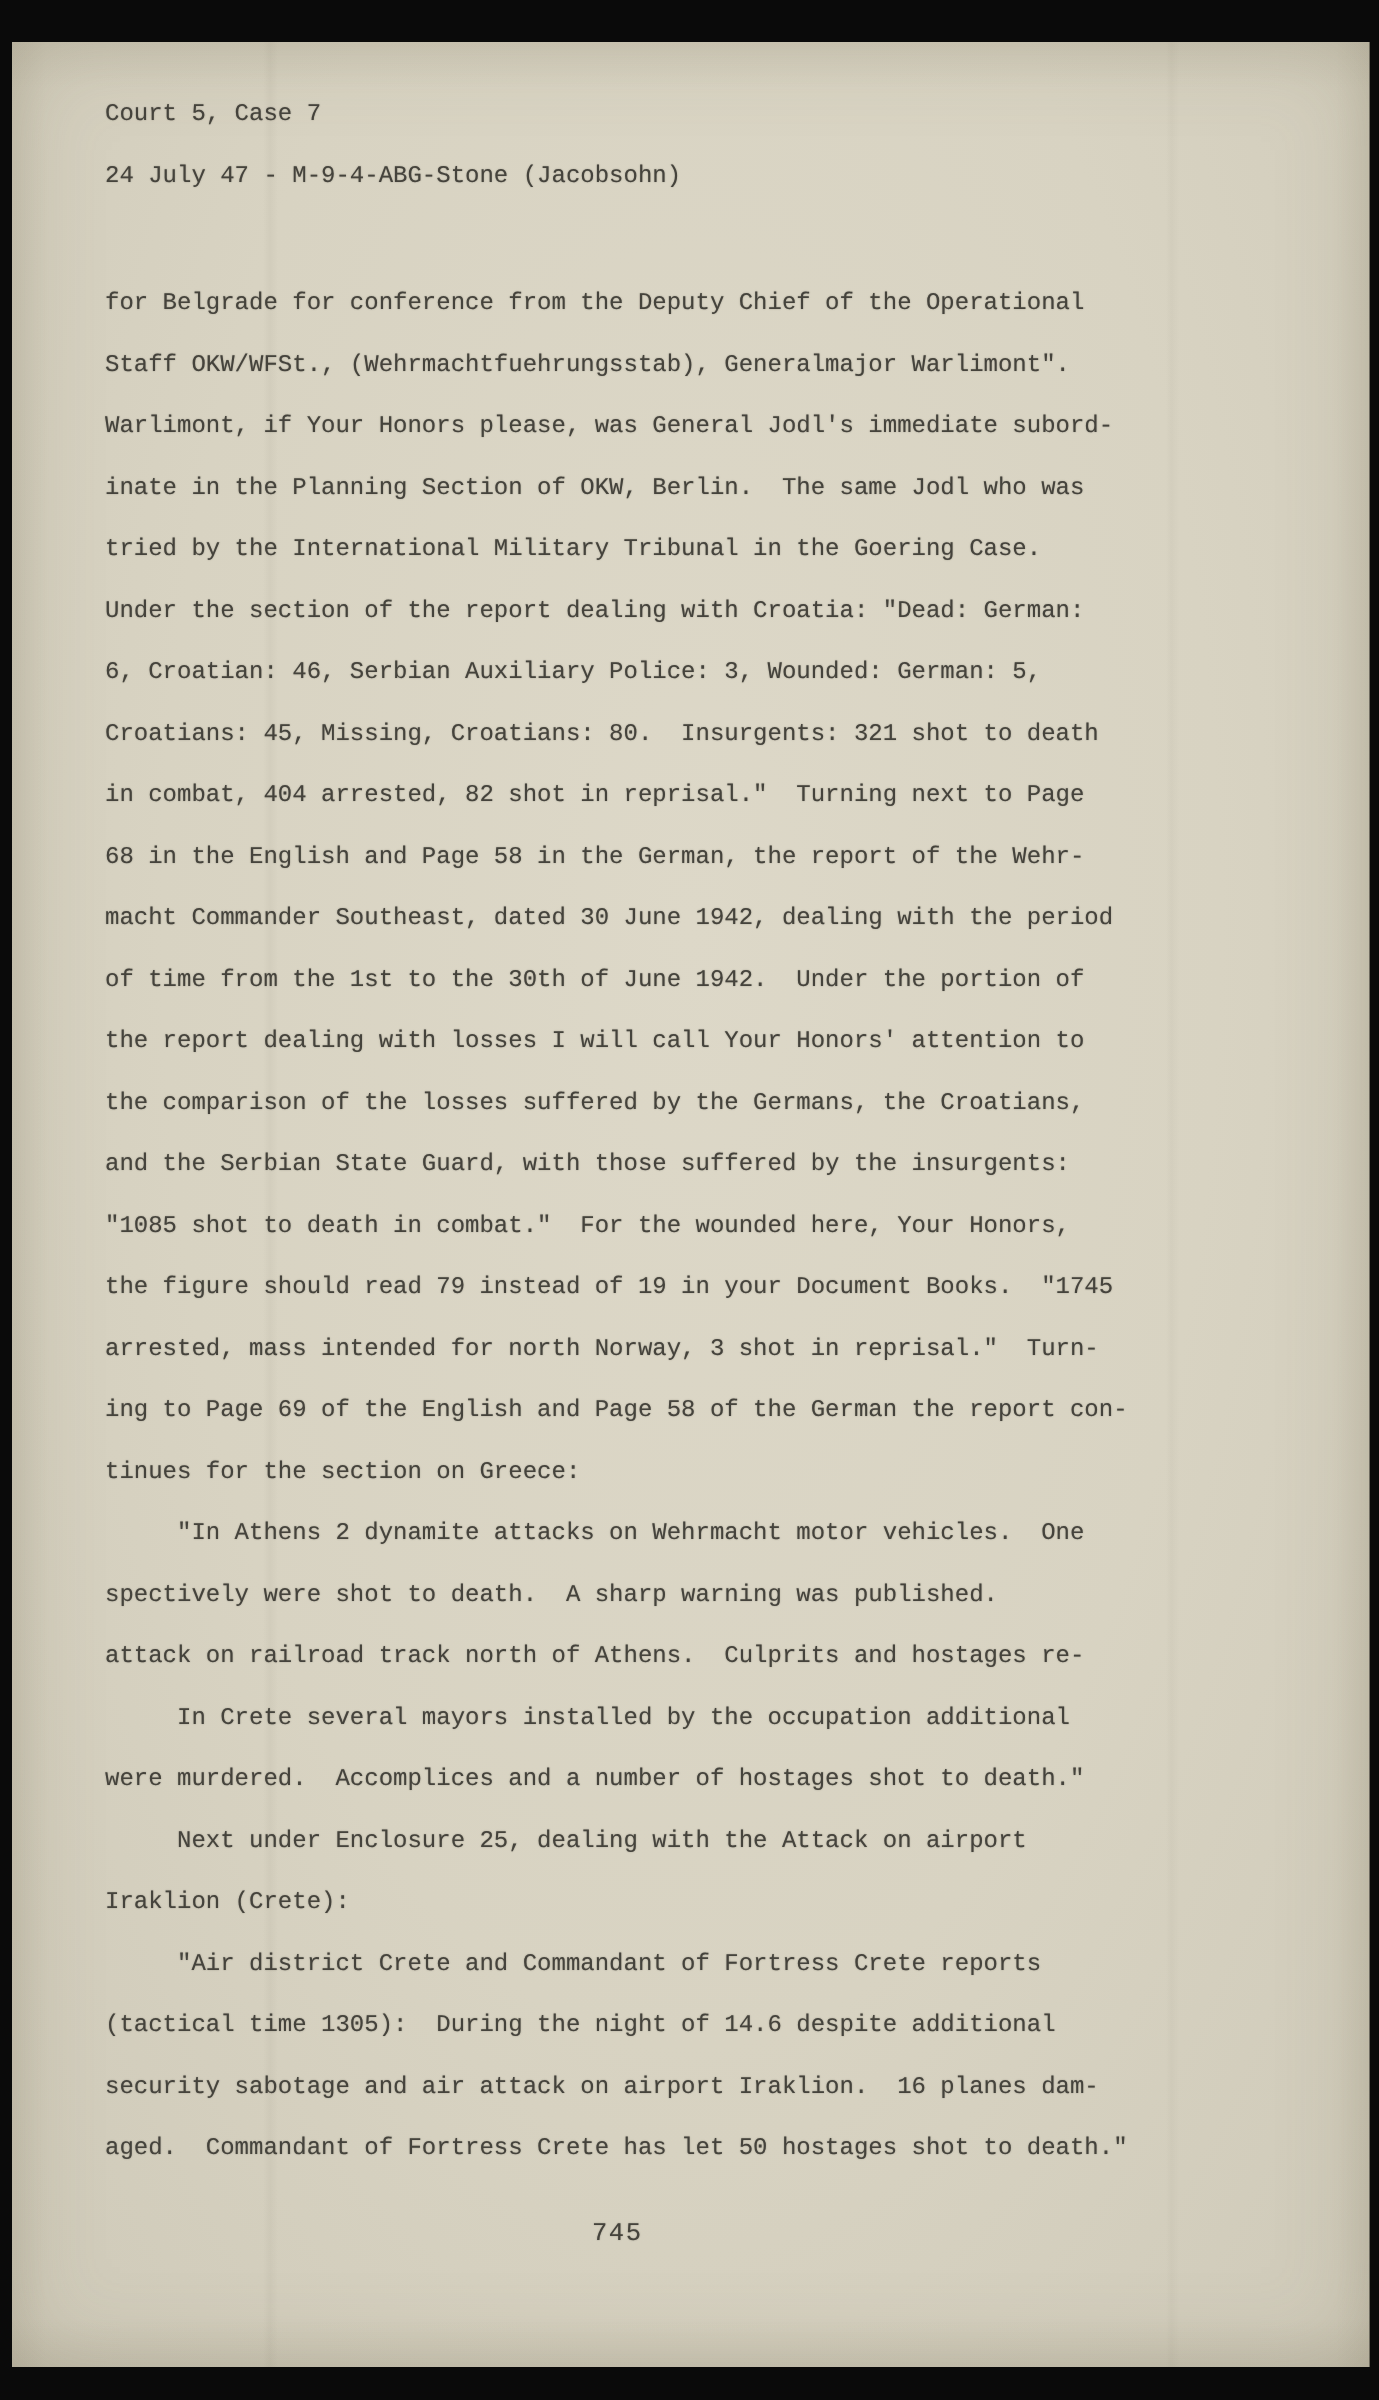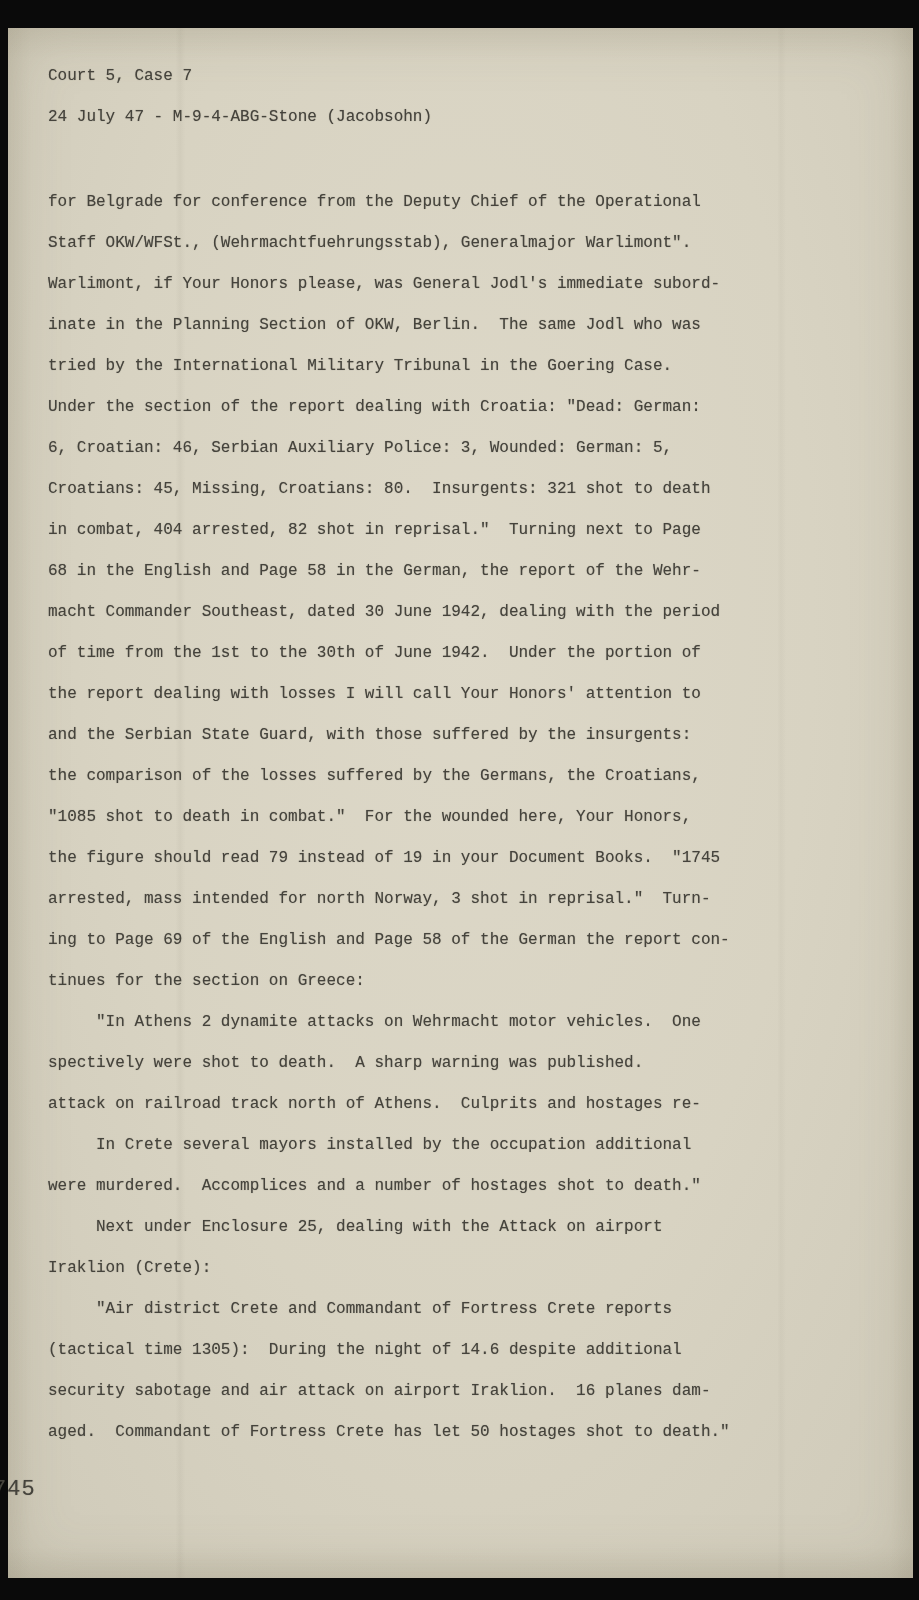--- a/index.html
+++ b/index.html
@@ -22,34 +22,34 @@
   .paper {
     position: absolute;
     top: 28px; left: 8px; right: 6px; bottom: 22px;
     background:
       linear-gradient(90deg, rgba(110,100,80,0.07) 0%, rgba(0,0,0,0) 2.5%, rgba(0,0,0,0) 18.5%, rgba(90,85,70,0.05) 19%, rgba(0,0,0,0) 19.6%, rgba(0,0,0,0) 85%, rgba(90,85,70,0.04) 85.4%, rgba(0,0,0,0) 86%, rgba(0,0,0,0) 97.5%, rgba(110,100,80,0.08) 100%),
       linear-gradient(180deg, rgba(100,92,72,0.06) 0%, rgba(0,0,0,0) 2%, rgba(0,0,0,0) 98%, rgba(100,92,72,0.08) 100%),
       radial-gradient(ellipse at 50% 38%, #ddd8c8 0%, var(--paper) 55%, #cfcab9 100%);
     box-shadow: inset 0 0 60px rgba(120,110,85,0.25);
   }
   .content {
-    padding: 28px 50px 0 40px;
+    padding: 28px 50px 0 62px;
     color: var(--ink);
     font-size: 16px;
     line-height: 41px;
     text-shadow: 0 0 1px rgba(62,60,52,0.45);
   }
   .line { white-space: pre; }
   .header-block { margin-bottom: 44px; }
   .body-block {}
   .page-number {
     margin-top: 16px;
-    text-align: left;
+    text-align: center;
     transform: translateX(-55px);
-    font-size: 22px;
+    font-size: 17px;
     letter-spacing: 1px;
   }
 </style>
 </head>
 <body>
 
 <div class="scan">
   <div class="paper">
     <div class="content">
 
@@ -65,22 +65,22 @@
         <div class="line">inate in the Planning Section of OKW, Berlin.  The same Jodl who was</div>
         <div class="line">tried by the International Military Tribunal in the Goering Case.</div>
         <div class="line">Under the section of the report dealing with Croatia: "Dead: German:</div>
         <div class="line">6, Croatian: 46, Serbian Auxiliary Police: 3, Wounded: German: 5,</div>
         <div class="line">Croatians: 45, Missing, Croatians: 80.  Insurgents: 321 shot to death</div>
         <div class="line">in combat, 404 arrested, 82 shot in reprisal."  Turning next to Page</div>
         <div class="line">68 in the English and Page 58 in the German, the report of the Wehr-</div>
         <div class="line">macht Commander Southeast, dated 30 June 1942, dealing with the period</div>
         <div class="line">of time from the 1st to the 30th of June 1942.  Under the portion of</div>
         <div class="line">the report dealing with losses I will call Your Honors' attention to</div>
+        <div class="line">the comparison of the losses suffered by the Germans, the Croatians,</div>
         <div class="line">and the Serbian State Guard, with those suffered by the insurgents:</div>
-        <div class="line">the comparison of the losses suffered by the Germans, the Croatians,</div>
         <div class="line">"1085 shot to death in combat."  For the wounded here, Your Honors,</div>
         <div class="line">the figure should read 79 instead of 19 in your Document Books.  "1745</div>
         <div class="line">arrested, mass intended for north Norway, 3 shot in reprisal."  Turn-</div>
         <div class="line">ing to Page 69 of the English and Page 58 of the German the report con-</div>
         <div class="line">tinues for the section on Greece:</div>
         <div class="line">     "In Athens 2 dynamite attacks on Wehrmacht motor vehicles.  One</div>
         <div class="line">spectively were shot to death.  A sharp warning was published.</div>
         <div class="line">attack on railroad track north of Athens.  Culprits and hostages re-</div>
         <div class="line">     In Crete several mayors installed by the occupation additional</div>
         <div class="line">were murdered.  Accomplices and a number of hostages shot to death."</div>

